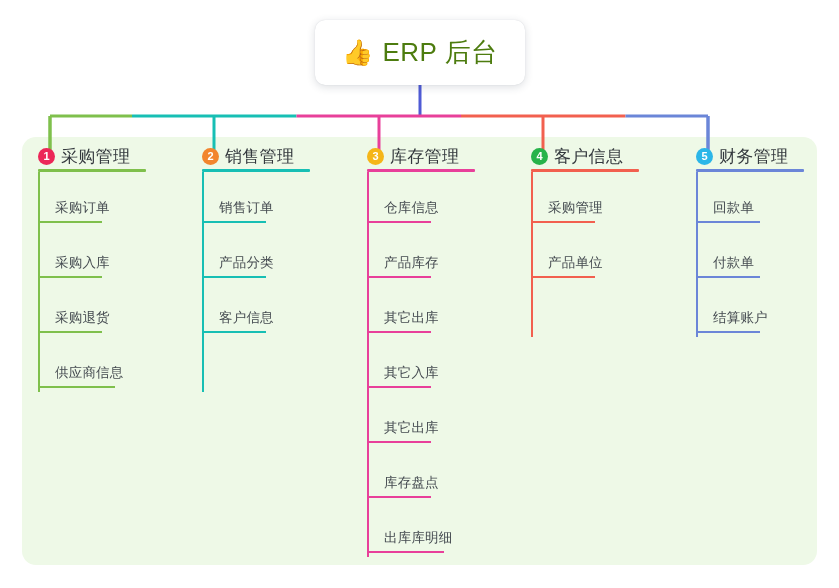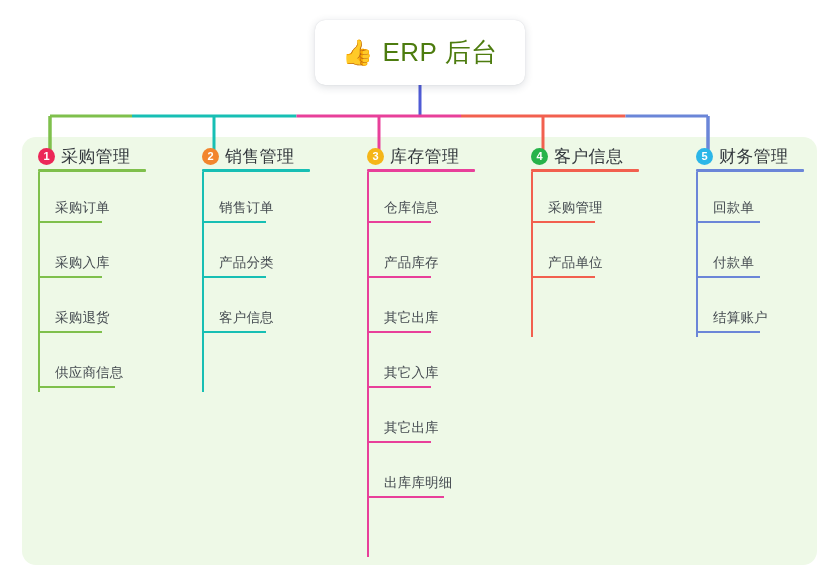--- a/index.html
+++ b/index.html
@@ -246,20 +246,24 @@
           </div>
           <div class="leaf">
             <span class="leaf-label">其它入库</span>
             <div class="leaf-underline" style="background: rgb(232, 64, 154); width: 62px;"></div>
           </div>
           <div class="leaf">
             <span class="leaf-label">其它出库</span>
             <div class="leaf-underline" style="background: rgb(232, 64, 154); width: 62px;"></div>
           </div>
           <div class="leaf">
+            <span class="leaf-label">库存盘点</span>
+            <div class="leaf-underline" style="background: rgb(232, 64, 154); width: 62px;"></div>
+          </div>
+          <div class="leaf">
             <span class="leaf-label">出库库明细</span>
             <div class="leaf-underline" style="background: rgb(232, 64, 154); width: 75px;"></div>
           </div>
         </div>
       </div>
       <div class="column" style="left: 515px;">
         <div class="col-header">
           <span class="badge" style="background: rgb(39, 179, 74);">4</span>
           <span class="col-title">客户信息</span>
         </div>

